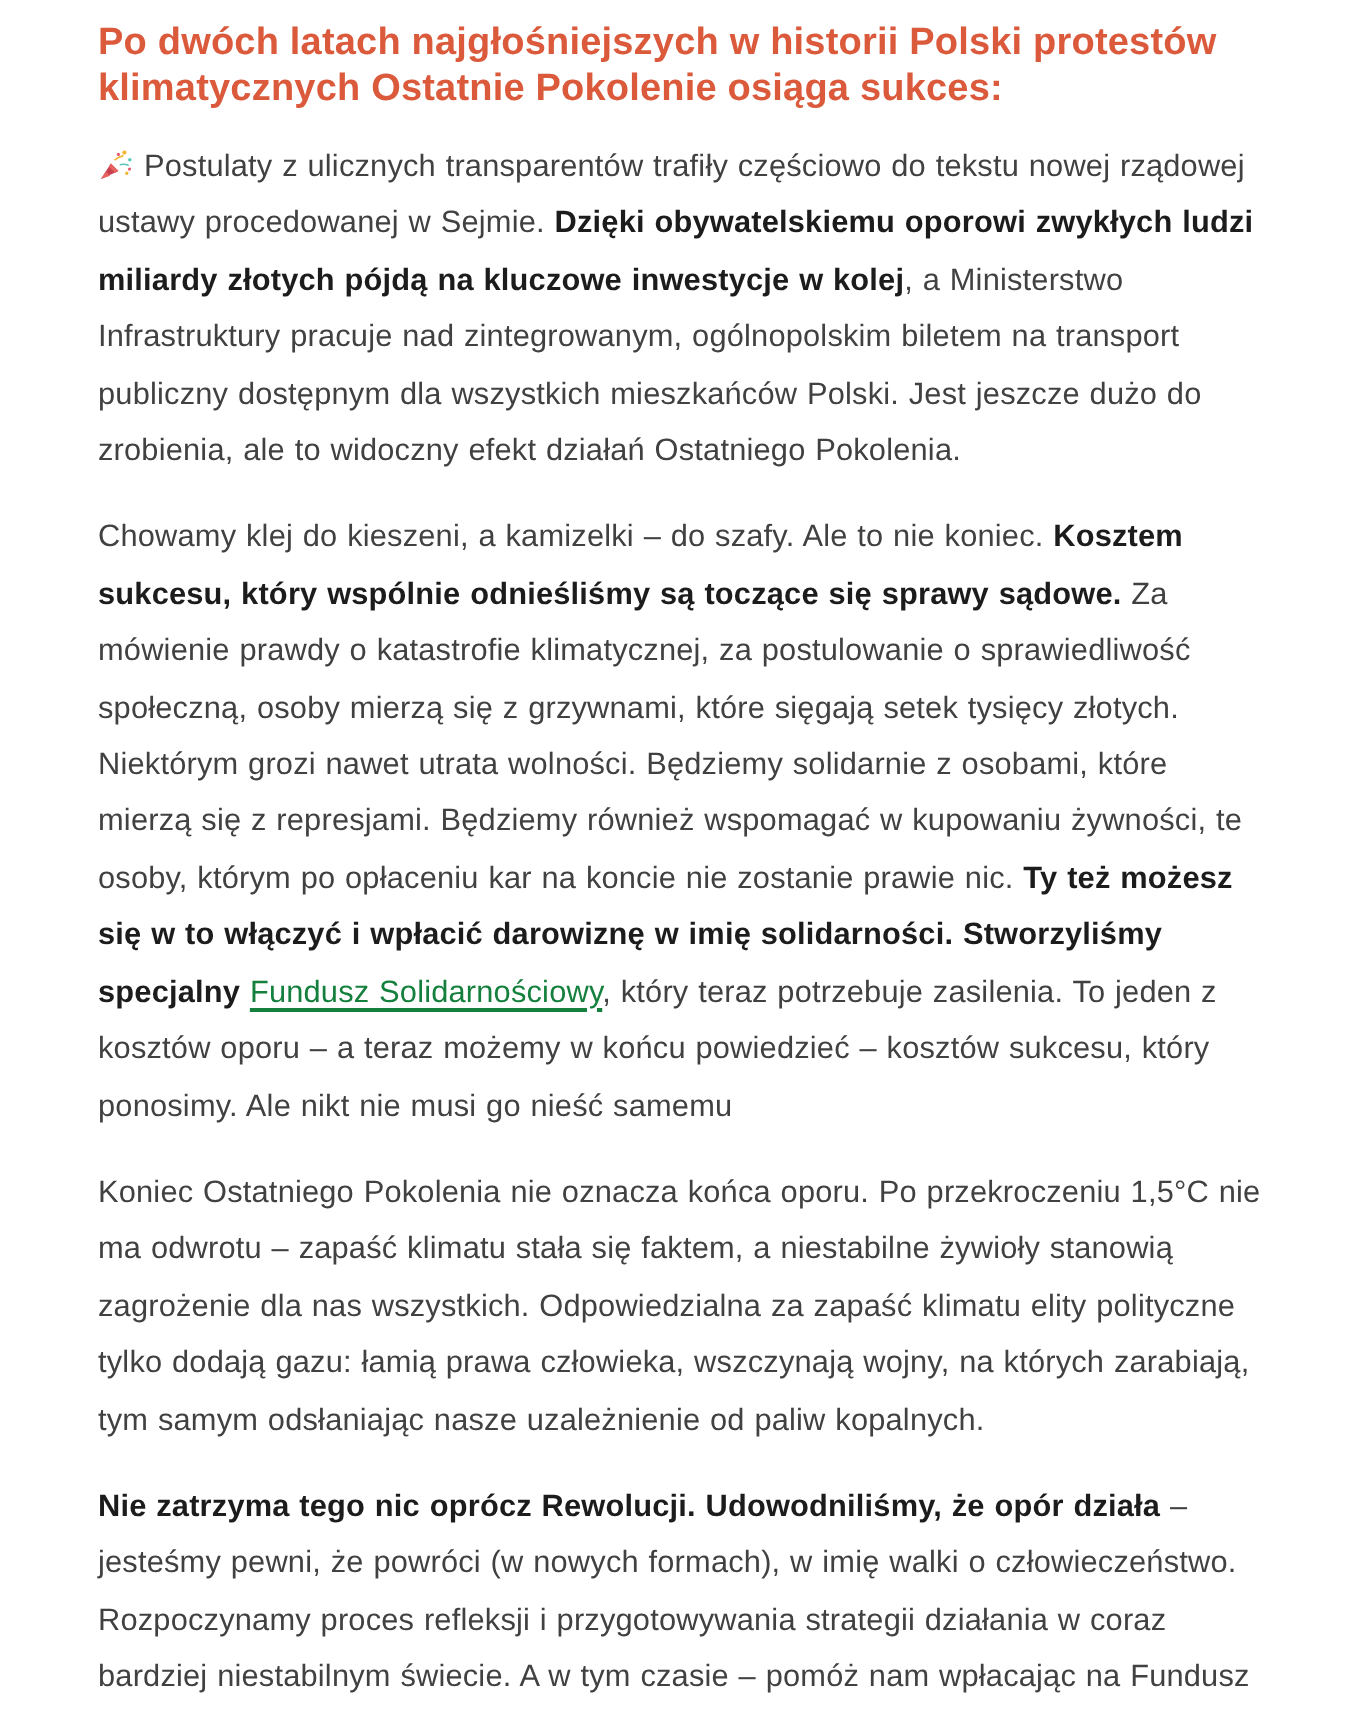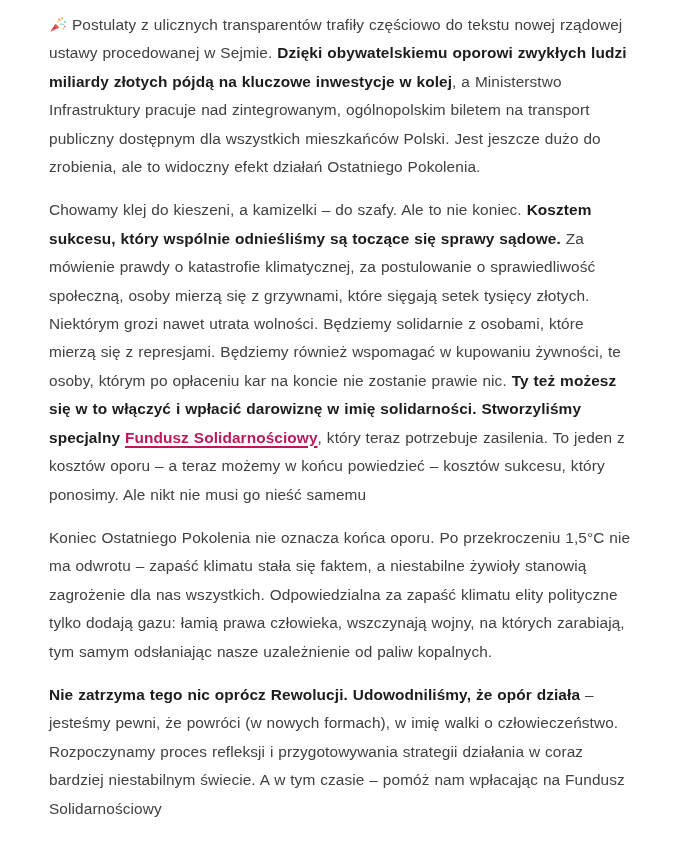--- a/index.html
+++ b/index.html
@@ -32,39 +32,40 @@
     line-height: 28.4px;
     color: #414141;
     margin: 0 0 15px 0;
     letter-spacing: 0.1px;
     word-spacing: 0.5px;
   }
   .para:last-child { margin-bottom: 0; }
   .run { color: #414141; font-weight: 400; margin-top: 24px; }
   .bold { color: #1c1c1c; font-weight: 700; }
   a.link {
-    color: #be185d;
-    font-weight: 700;
+    color: #15803d;
+    font-weight: 400;
     text-decoration: underline;
     text-underline-offset: 3px;
     text-decoration-thickness: 1.5px;
   }
   .emoji-icon {
     display: inline-block;
     width: 18px;
     height: 18px;
     vertical-align: -3px;
     margin-right: 5px;
   }
   .emoji-icon svg { display: block; width: 18px; height: 18px; }
 </style>
 </head>
 <body>
 
 <main class="article">
+  <h1 class="heading">Po dwóch latach najgłośniejszych w historii Polski protestów klimatycznych Ostatnie Pokolenie osiąga sukces:</h1>
   <div id="article-body">
       <p class="para"><span class="emoji-icon"><svg viewBox="0 0 24 24" aria-hidden="true">
             <polygon points="2,22 8.6,11.6 13.6,16.6" fill="#c9414f"></polygon>
             <polygon points="2,22 5.2,17 8.1,19.9" fill="#e8625f"></polygon>
             <polygon points="7.2,13.8 8.6,11.6 13.6,16.6 11.4,18" fill="#e8625f"></polygon>
             <path d="M11 9.5 C13 7.5 14.5 7 17 6.4" stroke="#f2b632" stroke-width="1.1" fill="none"></path>
             <path d="M14.5 12.5 C16.5 12 18.5 12 20.5 13" stroke="#58c9b9" stroke-width="1.1" fill="none"></path>
             <circle cx="17.6" cy="4.4" r="1.4" fill="#f2b632"></circle>
             <circle cx="21.2" cy="9.2" r="1.2" fill="#58c9b9"></circle>
             <circle cx="13.6" cy="5.6" r="1.1" fill="#e85d75"></circle>

